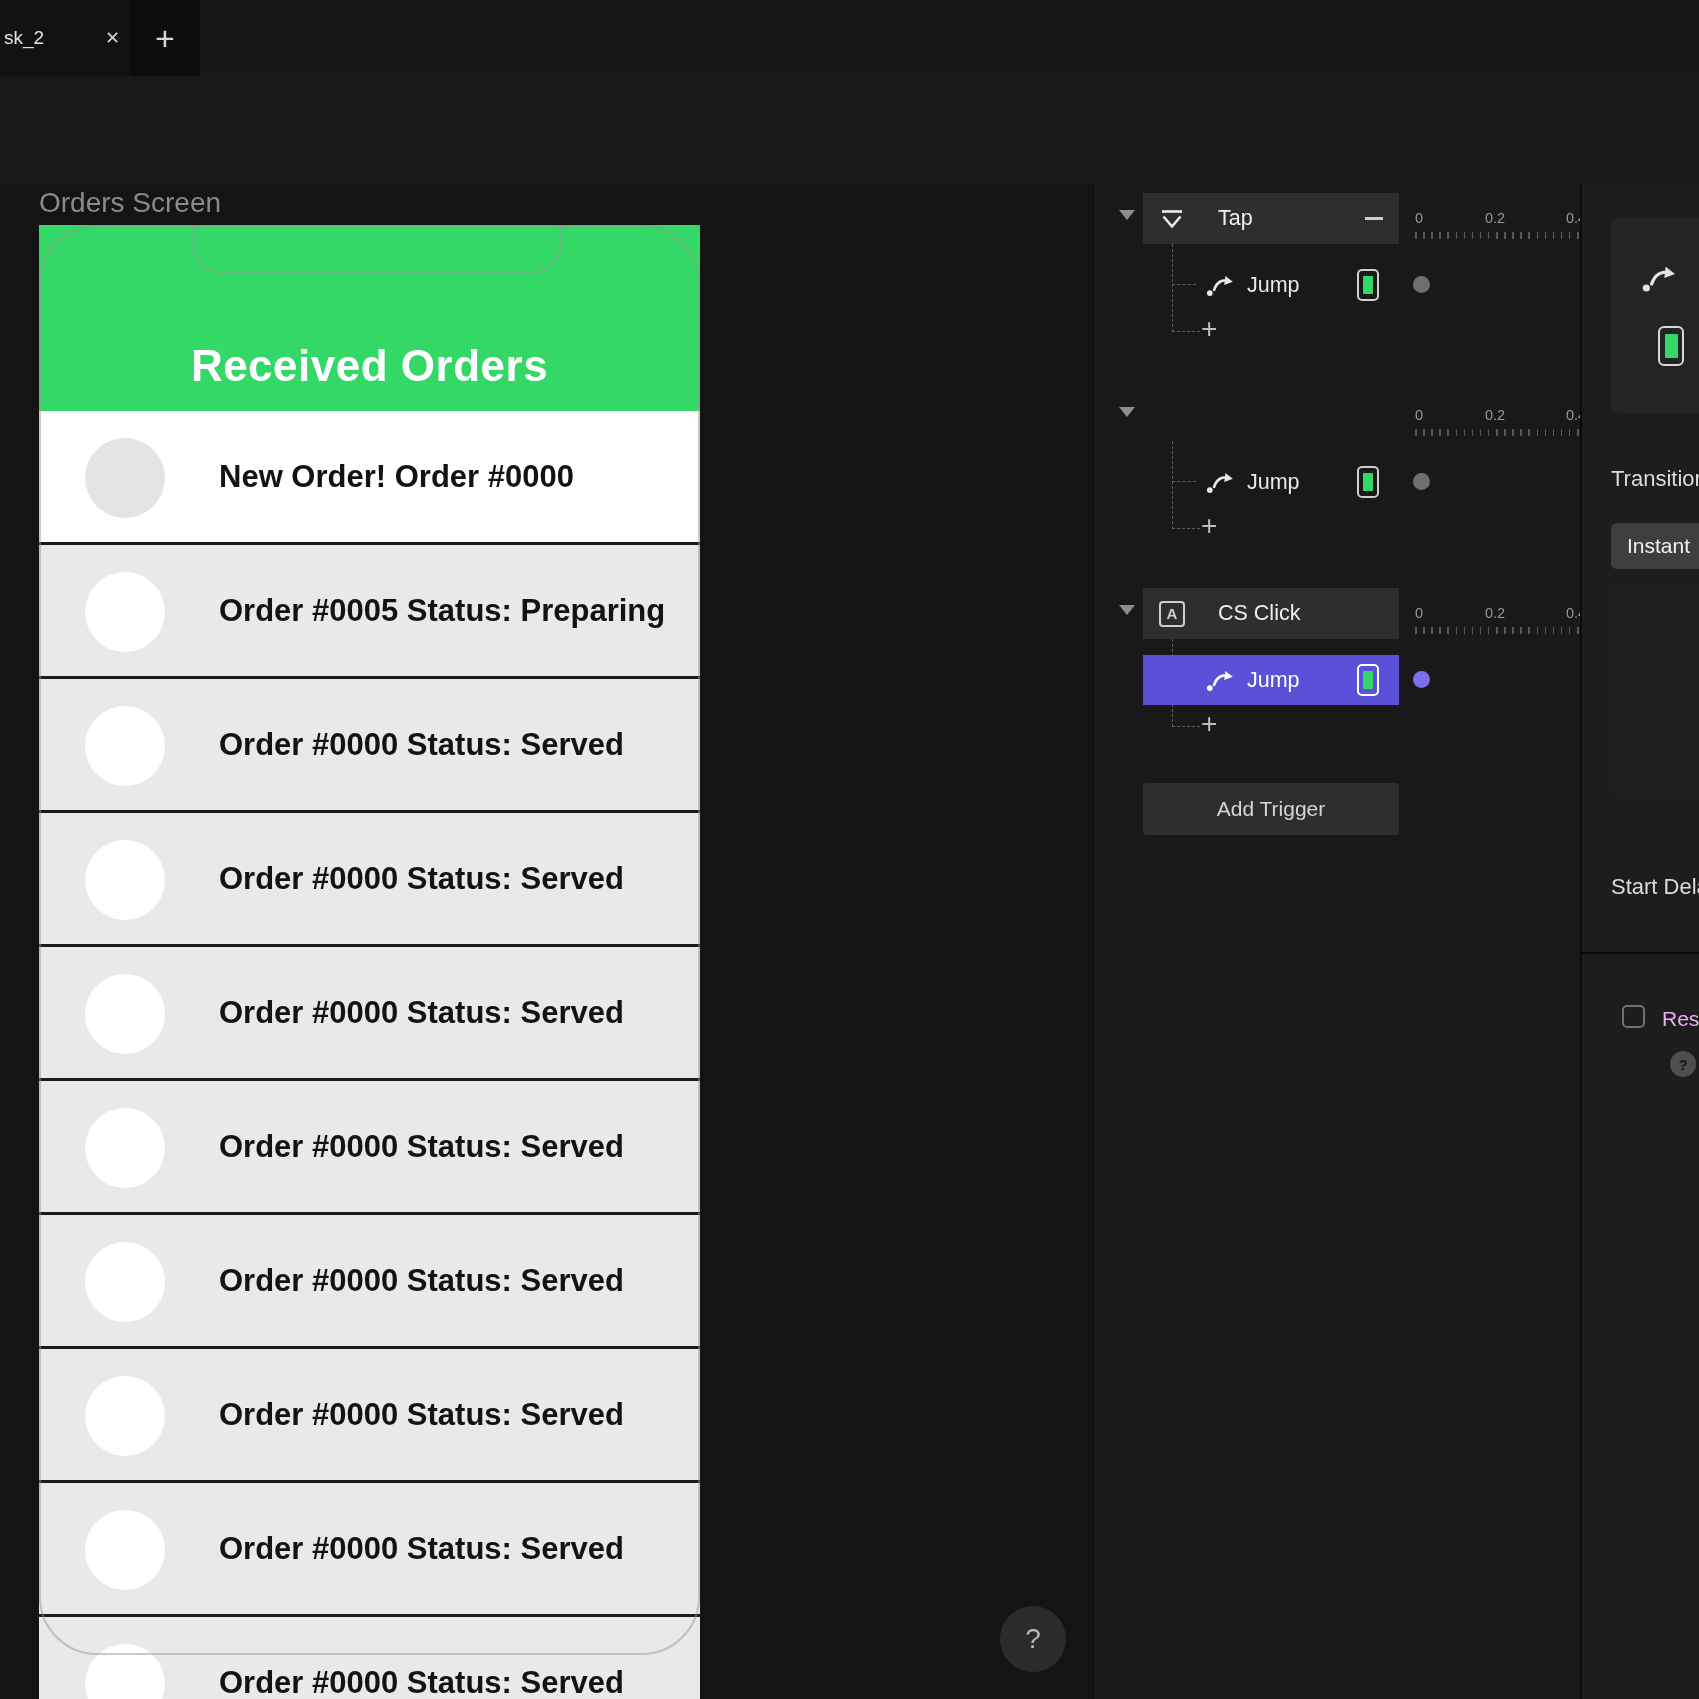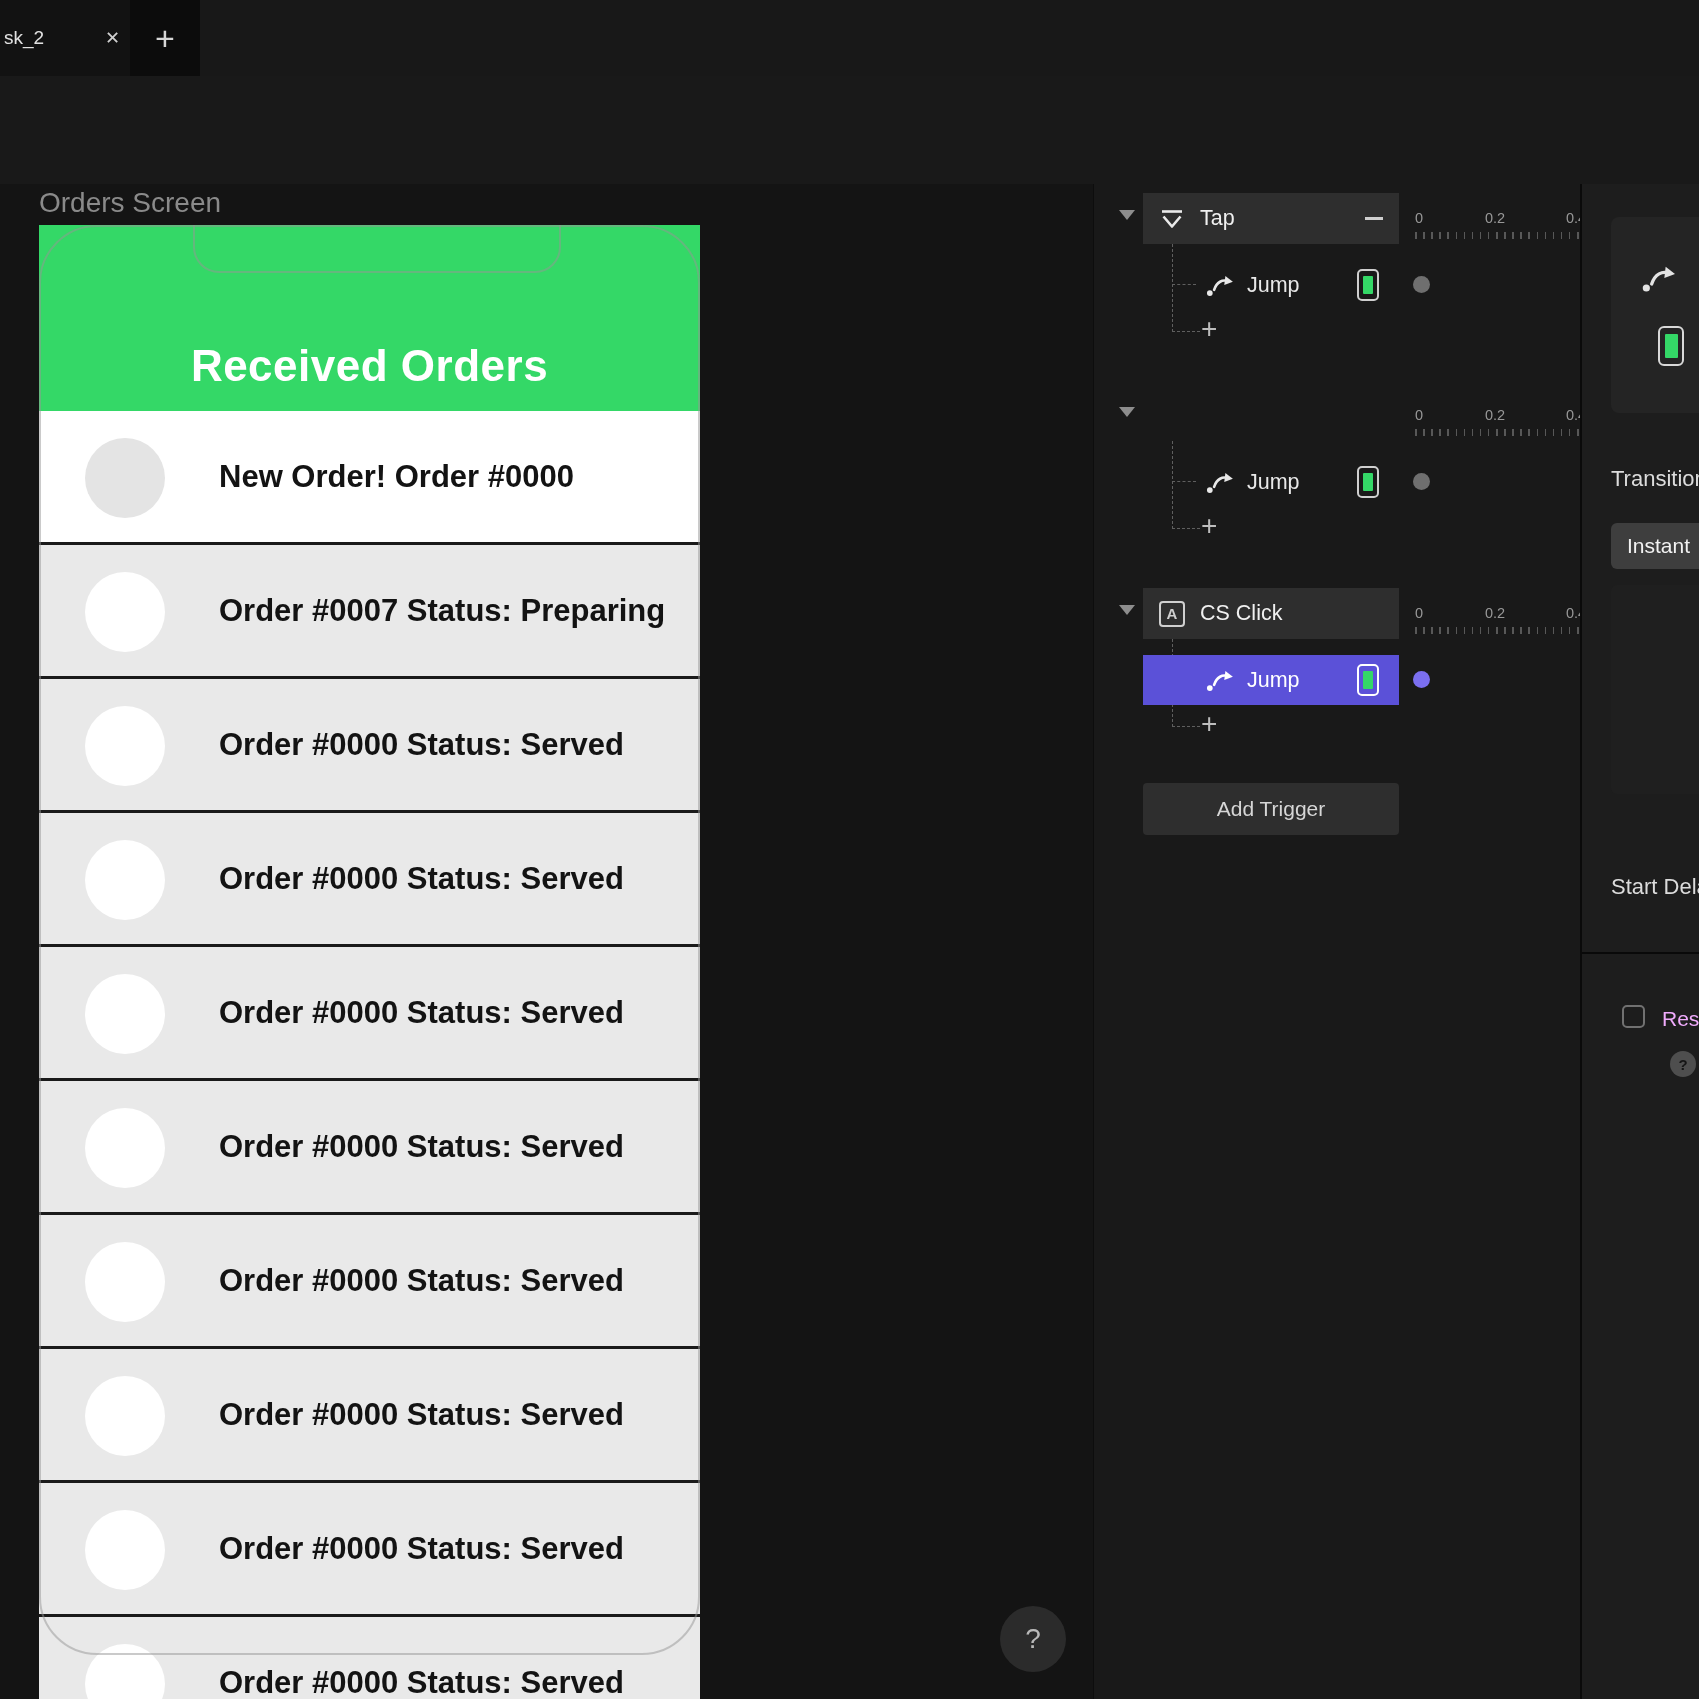--- a/index.html
+++ b/index.html
@@ -41,21 +41,21 @@
                 border-radius:58px;pointer-events:none}
   .notch{position:absolute;left:152px;top:-2px;width:368px;height:48px;border:2.5px solid rgba(150,150,150,.5);
          border-top:none;border-radius:0 0 26px 26px}
   .help-fab{position:absolute;left:1000px;top:1606px;width:66px;height:66px;border-radius:50%;background:#2b2b2b;
             display:flex;align-items:center;justify-content:center;font-size:28px;color:#b9b9b9}
 
   
   .tgroup{position:absolute;left:1119px;width:470px;height:160px}
   .tg-tap{top:193px}.tg-receive{top:390px}.tg-cs{top:588px}
   .tg-arrow{position:absolute;left:0;top:17px;width:0;height:0;border-left:8px solid transparent;border-right:8px solid transparent;border-top:10px solid #8d8d8d}
-  .tg-header{position:absolute;left:24px;top:0;width:256px;height:51px;background:#2e2e2e;display:flex;align-items:center;gap:15px;padding:0 16px}
+  .tg-header{position:absolute;left:24px;top:0;width:256px;height:51px;background:#2e2e2e;display:flex;align-items:center;gap:33px;padding:0 16px}
   .tg-header .tname{font-size:21.5px;color:#f0f0f0;flex:1}
   .minus-bar{width:18px;height:3px;background:#cfcfcf}
   .csbox{width:26px;height:26px;border:2px solid #cfcfcf;border-radius:4px;display:flex;align-items:center;justify-content:center;
          font-size:15px;font-weight:700;color:#cfcfcf}
   .tg-ruler{position:absolute;left:290px;top:17px;width:173px;height:34px;overflow:hidden}
   .tg-ruler .rl{position:absolute;top:0;font-size:14.5px;color:#989898}
   .rl0{left:6px}.rl1{left:76px}.rl2{left:157px}
   .ticks{position:absolute;left:6px;right:3px;top:22px;height:7px;
          background:repeating-linear-gradient(90deg,#585858 0 1.5px,transparent 1.5px 8.1px)}
   .tg-vline{position:absolute;left:53px;top:51px;height:88px;border-left:1.5px dashed #5f5f5f}
@@ -117,21 +117,21 @@
   <div class="phone-content">
     <div class="phone-header">
       <span>Received Orders</span>
     </div>
     <div class="orow orow-white" style="top:186px">
       <div class="avatar"></div>
       <div class="otext">New Order! Order #0000</div>
     </div>
     <div class="orow" style="top:320px">
       <div class="avatar"></div>
-      <div class="otext">Order #0007 Status: Preparing</div>
+      <div class="otext">Order #0005 Status: Preparing</div>
     </div>
     <div class="orow" style="top:454px">
       <div class="avatar"></div>
       <div class="otext">Order #0000 Status: Served</div>
     </div>
     <div class="orow" style="top:588px">
       <div class="avatar"></div>
       <div class="otext">Order #0000 Status: Served</div>
     </div>
     <div class="orow" style="top:722px">

